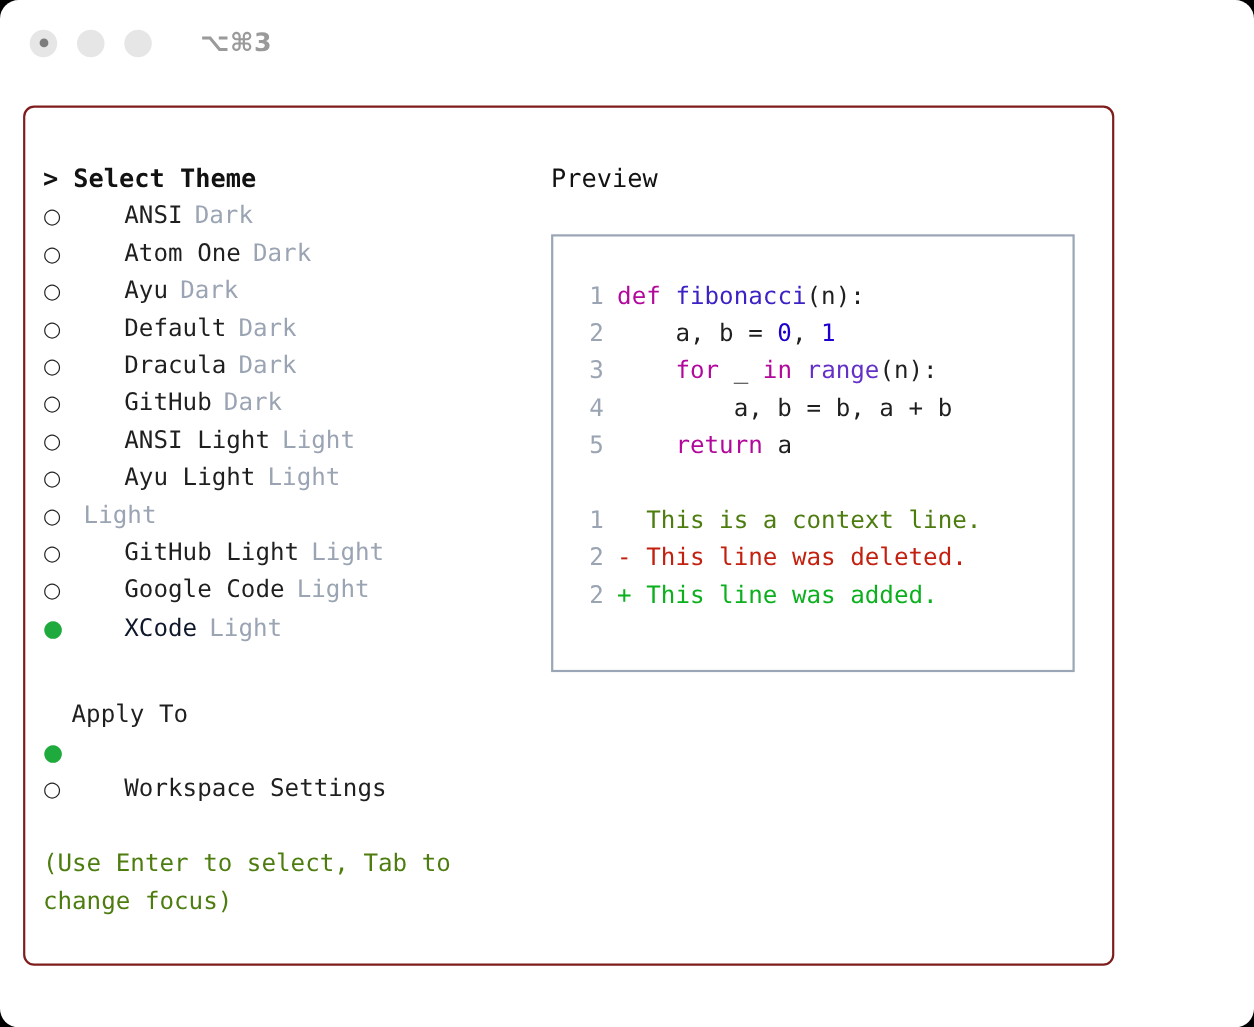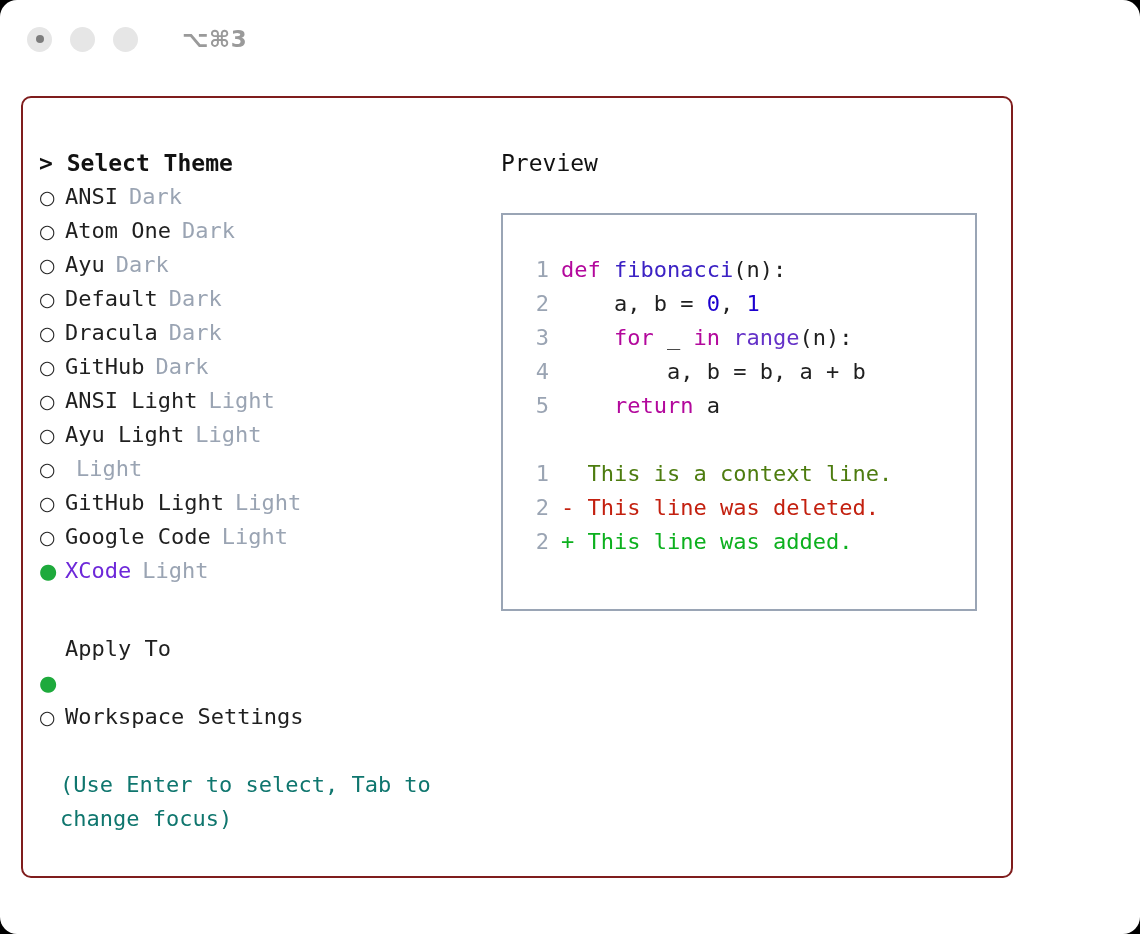--- a/index.html
+++ b/index.html
@@ -106,42 +106,41 @@
   }
   .marker {
     width: 26px;
     flex: 0 0 26px;
     color: #1f1f1f;
     font-size: 19px;
     font-family: "DejaVu Sans", "Liberation Sans", sans-serif;
     line-height: 34px;
   }
   .marker.selected { color: #1eaa3c; font-size: 21px; }
-  .opt-label { color: #1f1f1f; }
-  .opt-row.selected .opt-label { color: #6d28d9; }
+  .opt-label { color: #1f1f1f; margin-left: 48px; }
+  .opt-row.selected .opt-label { color: #0f172a; }
   .opt-kind {
     color: #9aa4b3;
     padding-left: 11px;
   }
   .apply-title {
     font-size: 22px;
     color: #1f1f1f;
     line-height: 34px;
     padding-left: 26px;
     white-space: pre;
   }
   .spacer-lg { height: 44px; }
   .hint {
     margin-top: 34px;
-    color: #0f766e;
+    color: #4d7c0f;
     font-size: 22px;
     line-height: 34px;
     width: 405px;
     white-space: normal;
-    margin-left: 21px;
   }
 
   
   .right-col {
     position: absolute;
     left: 478px;
     top: 48px;
     width: 490px;
   }
   .preview-title {

